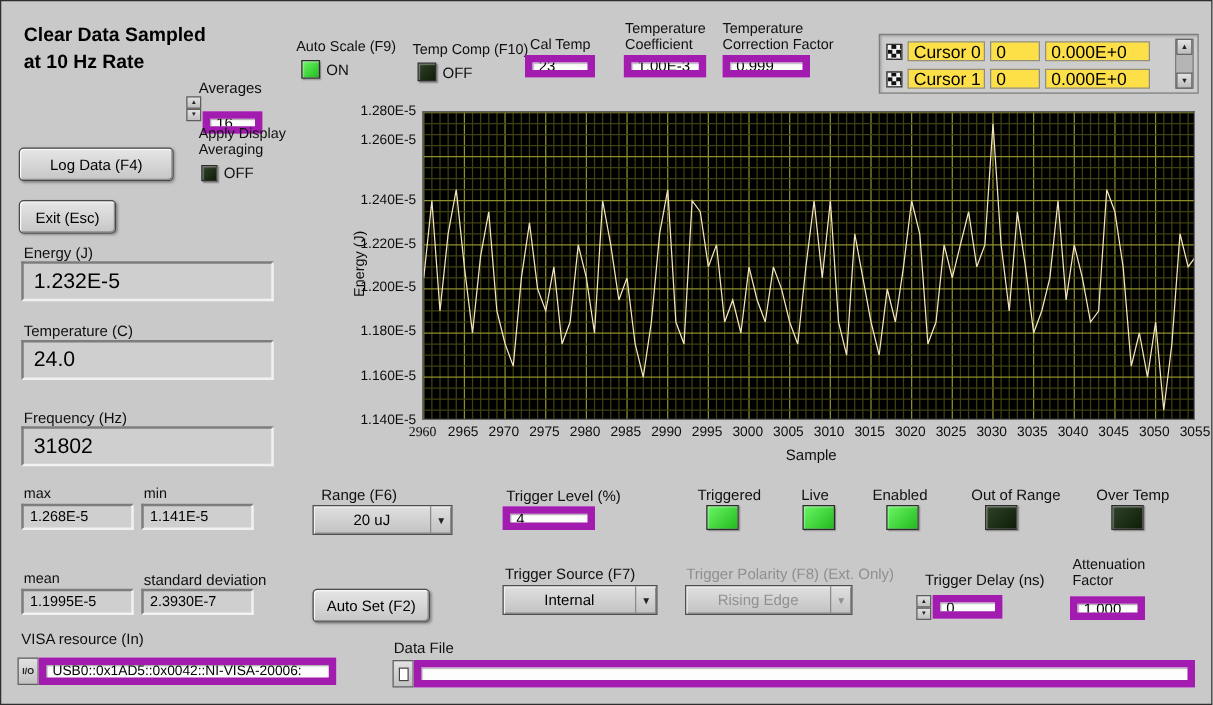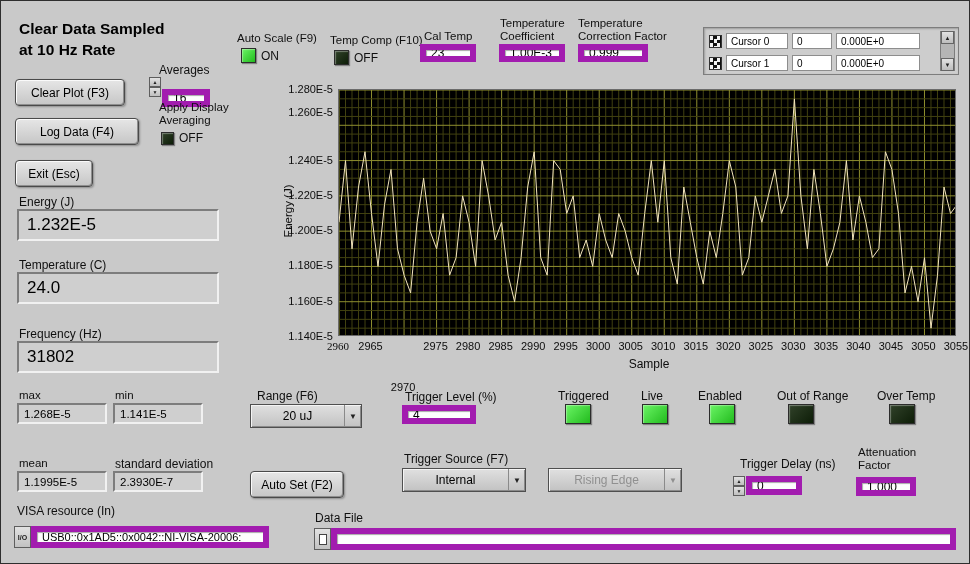--- a/index.html
+++ b/index.html
@@ -26,21 +26,21 @@
   .sq13{width:13px;height:13px}.sq15{width:15px;height:15px}.sq26{width:26px;height:20px}
   .dd{position:absolute;display:flex;border:1px solid #4f4f4f;background:linear-gradient(#e0e0e0,#c2c2c2);
        box-shadow:inset 1px 1px 0 #f4f4f4,inset -1px -1px 0 #8a8a8a;font-size:12px;color:#000}
   .dd .txt{flex:1;display:flex;align-items:center;justify-content:center}
   .dd .arrow{width:17px;display:flex;align-items:center;justify-content:center;border-left:1px solid #8a8a8a;font-size:8px;color:#222;cursor:pointer}
   .dd.disabled{color:#909090}
   .dd.disabled .arrow{color:#909090}
   .legend{background:#cdcdcd;border:1px solid #7d7d7d;box-shadow:inset 1px 1px 2px #9c9c9c}
   .cursor-row{position:absolute;left:5px;right:24px;height:18px;display:flex;align-items:center;gap:4px}
   .checker{width:13px;height:13px;border:1px solid #333;background:repeating-conic-gradient(#111 0% 25%,#f2f2f2 25% 50%);background-size:7px 7px}
-  .cell{background:#ffffff;border:1px solid #8d8d8d;font-size:10px;height:16px;display:flex;align-items:center;padding-left:4px;color:#000}
+  .cell{background:#fde047;border:1px solid #8d8d8d;font-size:14px;height:16px;display:flex;align-items:center;padding-left:4px;color:#000}
   .cell.name{width:62px}.cell.xval{width:40px}.cell.yval{width:84px}
   .legend-scrollbar{position:absolute;right:3px;top:3px;bottom:3px;width:15px;background:#b5b5b5;border:1px solid #7d7d7d}
   .sbtn{position:absolute;left:0;right:0;height:13px;background:linear-gradient(#e2e2e2,#bdbdbd);border:1px solid #666;font-size:6px;text-align:center;line-height:12px;color:#222;cursor:pointer}
   .tick{position:absolute;font-size:11px;color:#0d0d0d;white-space:nowrap}
   .ytick{left:264px;width:68px;text-align:right}
   .xtick{top:339px;width:36px;text-align:center}
   .ylabel{left:237px;top:204px;width:100px;text-align:center;font-size:11.5px;color:#0d0d0d;transform:rotate(-90deg)}
   .xlabel{left:598px;top:356px;width:100px;text-align:center;font-size:12px;color:#0d0d0d}
   #plot-svg{position:absolute;left:337px;top:88px;background:#000;border:1px solid #6a6a6a}
   .iconbox{position:absolute;background:linear-gradient(#e2e2e2,#c2c2c2);border:1px solid #5e5e5e;display:flex;align-items:center;justify-content:center}
@@ -50,21 +50,20 @@
 </head>
 <body>
 
 <div id="panel">
 
   <div class="title" style="left:18px;top:18px">
     <div>Clear Data Sampled</div>
     <div>at 10 Hz Rate</div>
   </div>
 
-  <button class="btn" style="left:14px;top:78px;width:110px;height:27px">Clear Plot (F3)</button>
   <button class="btn" style="left:14px;top:117px;width:124px;height:27px">Log Data (F4)</button>
   <button class="btn" style="left:14px;top:159px;width:78px;height:27px">Exit (Esc)</button>
 
   <div class="lbl" style="left:158px;top:62px">Averages</div>
   <div class="spin" style="left:148px;top:76px;height:18px">
     <div>▲</div>
     <div>▼</div>
   </div>
   <input class="field" style="left: 161px; top: 76px; width: 48px; height: 18px; margin-top: 12px;" value="16">
 
@@ -245,21 +244,21 @@
       <div class="tick ytick" style="top: 152.571px;">1.240E-5</div>
       <div class="tick ytick" style="top: 187.857px;">1.220E-5</div>
       <div class="tick ytick" style="top: 223.143px;">1.200E-5</div>
       <div class="tick ytick" style="top: 258.429px;">1.180E-5</div>
       <div class="tick ytick" style="top: 293.714px;">1.160E-5</div>
       <div class="tick ytick" style="top: 329px;">1.140E-5</div>
     </div>
   <div id="x-ticks">
       <div class="tick xtick" style="left: 319px; font-family: Liberation Serif, serif;">2960</div>
       <div class="tick xtick" style="left: 351.526px;">2965</div>
-      <div class="tick xtick" style="left: 384.053px; margin-top: 41px;">2970</div>
+      <div class="tick xtick" style="left: 384.053px;">2970</div>
       <div class="tick xtick" style="left: 416.579px;">2975</div>
       <div class="tick xtick" style="left: 449.105px;">2980</div>
       <div class="tick xtick" style="left: 481.632px;">2985</div>
       <div class="tick xtick" style="left: 514.158px;">2990</div>
       <div class="tick xtick" style="left: 546.684px;">2995</div>
       <div class="tick xtick" style="left: 579.211px;">3000</div>
       <div class="tick xtick" style="left: 611.737px;">3005</div>
       <div class="tick xtick" style="left: 644.263px;">3010</div>
       <div class="tick xtick" style="left: 676.789px;">3015</div>
       <div class="tick xtick" style="left: 709.316px;">3020</div>
@@ -303,20 +302,21 @@
 
   <div class="lbl" style="left:404px;top:389px">Trigger Level (%)</div>
   <input class="field" style="left: 401px; top: 404px; width: 74px; height: 19px;" value="4">
 
   <div class="lbl" style="left:403px;top:451px">Trigger Source (F7)</div>
   <div class="dd" style="left:401px;top:467px;width:124px;height:24px">
     <span class="txt">Internal</span>
     <span class="arrow">▼</span>
   </div>
 
+  <div class="lbl dim" style="left:548px;top:451px">Trigger Polarity (F8) (Ext. Only)</div>
   <div class="dd disabled" style="left:547px;top:467px;width:134px;height:24px">
     <span class="txt">Rising Edge</span>
     <span class="arrow">▼</span>
   </div>
 
   <div class="lbl" style="left:739px;top:456px">Trigger Delay (ns)</div>
   <div class="spin" style="left:732px;top:475px;height:19px">
     <div>▲</div>
     <div>▼</div>
   </div>

